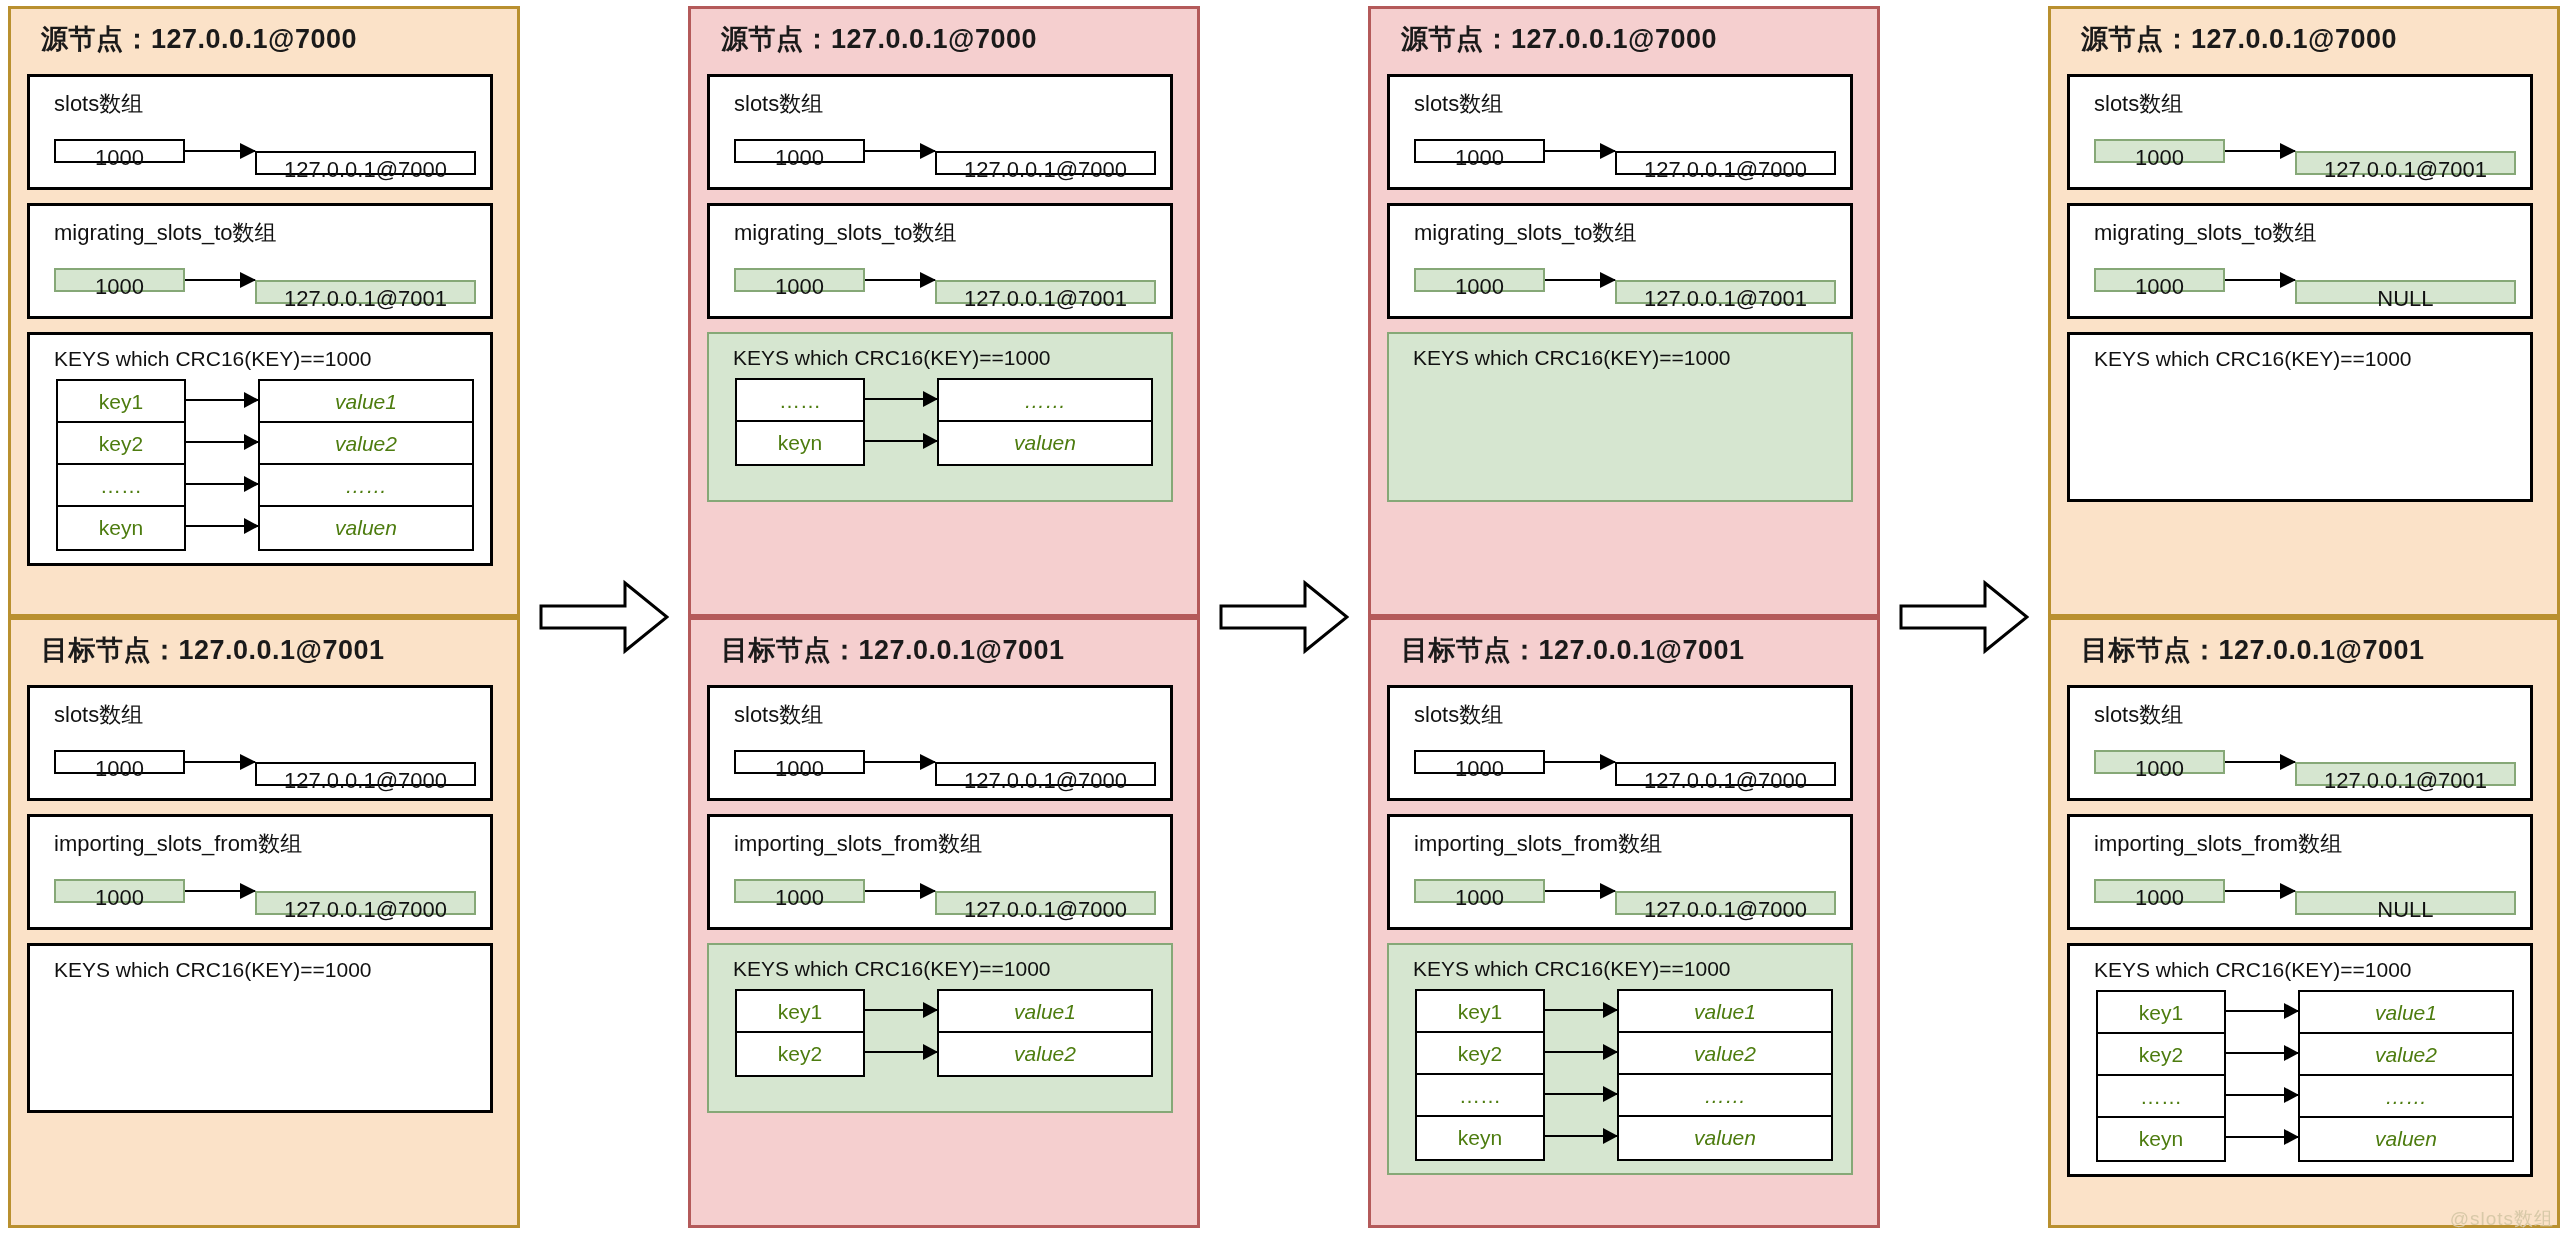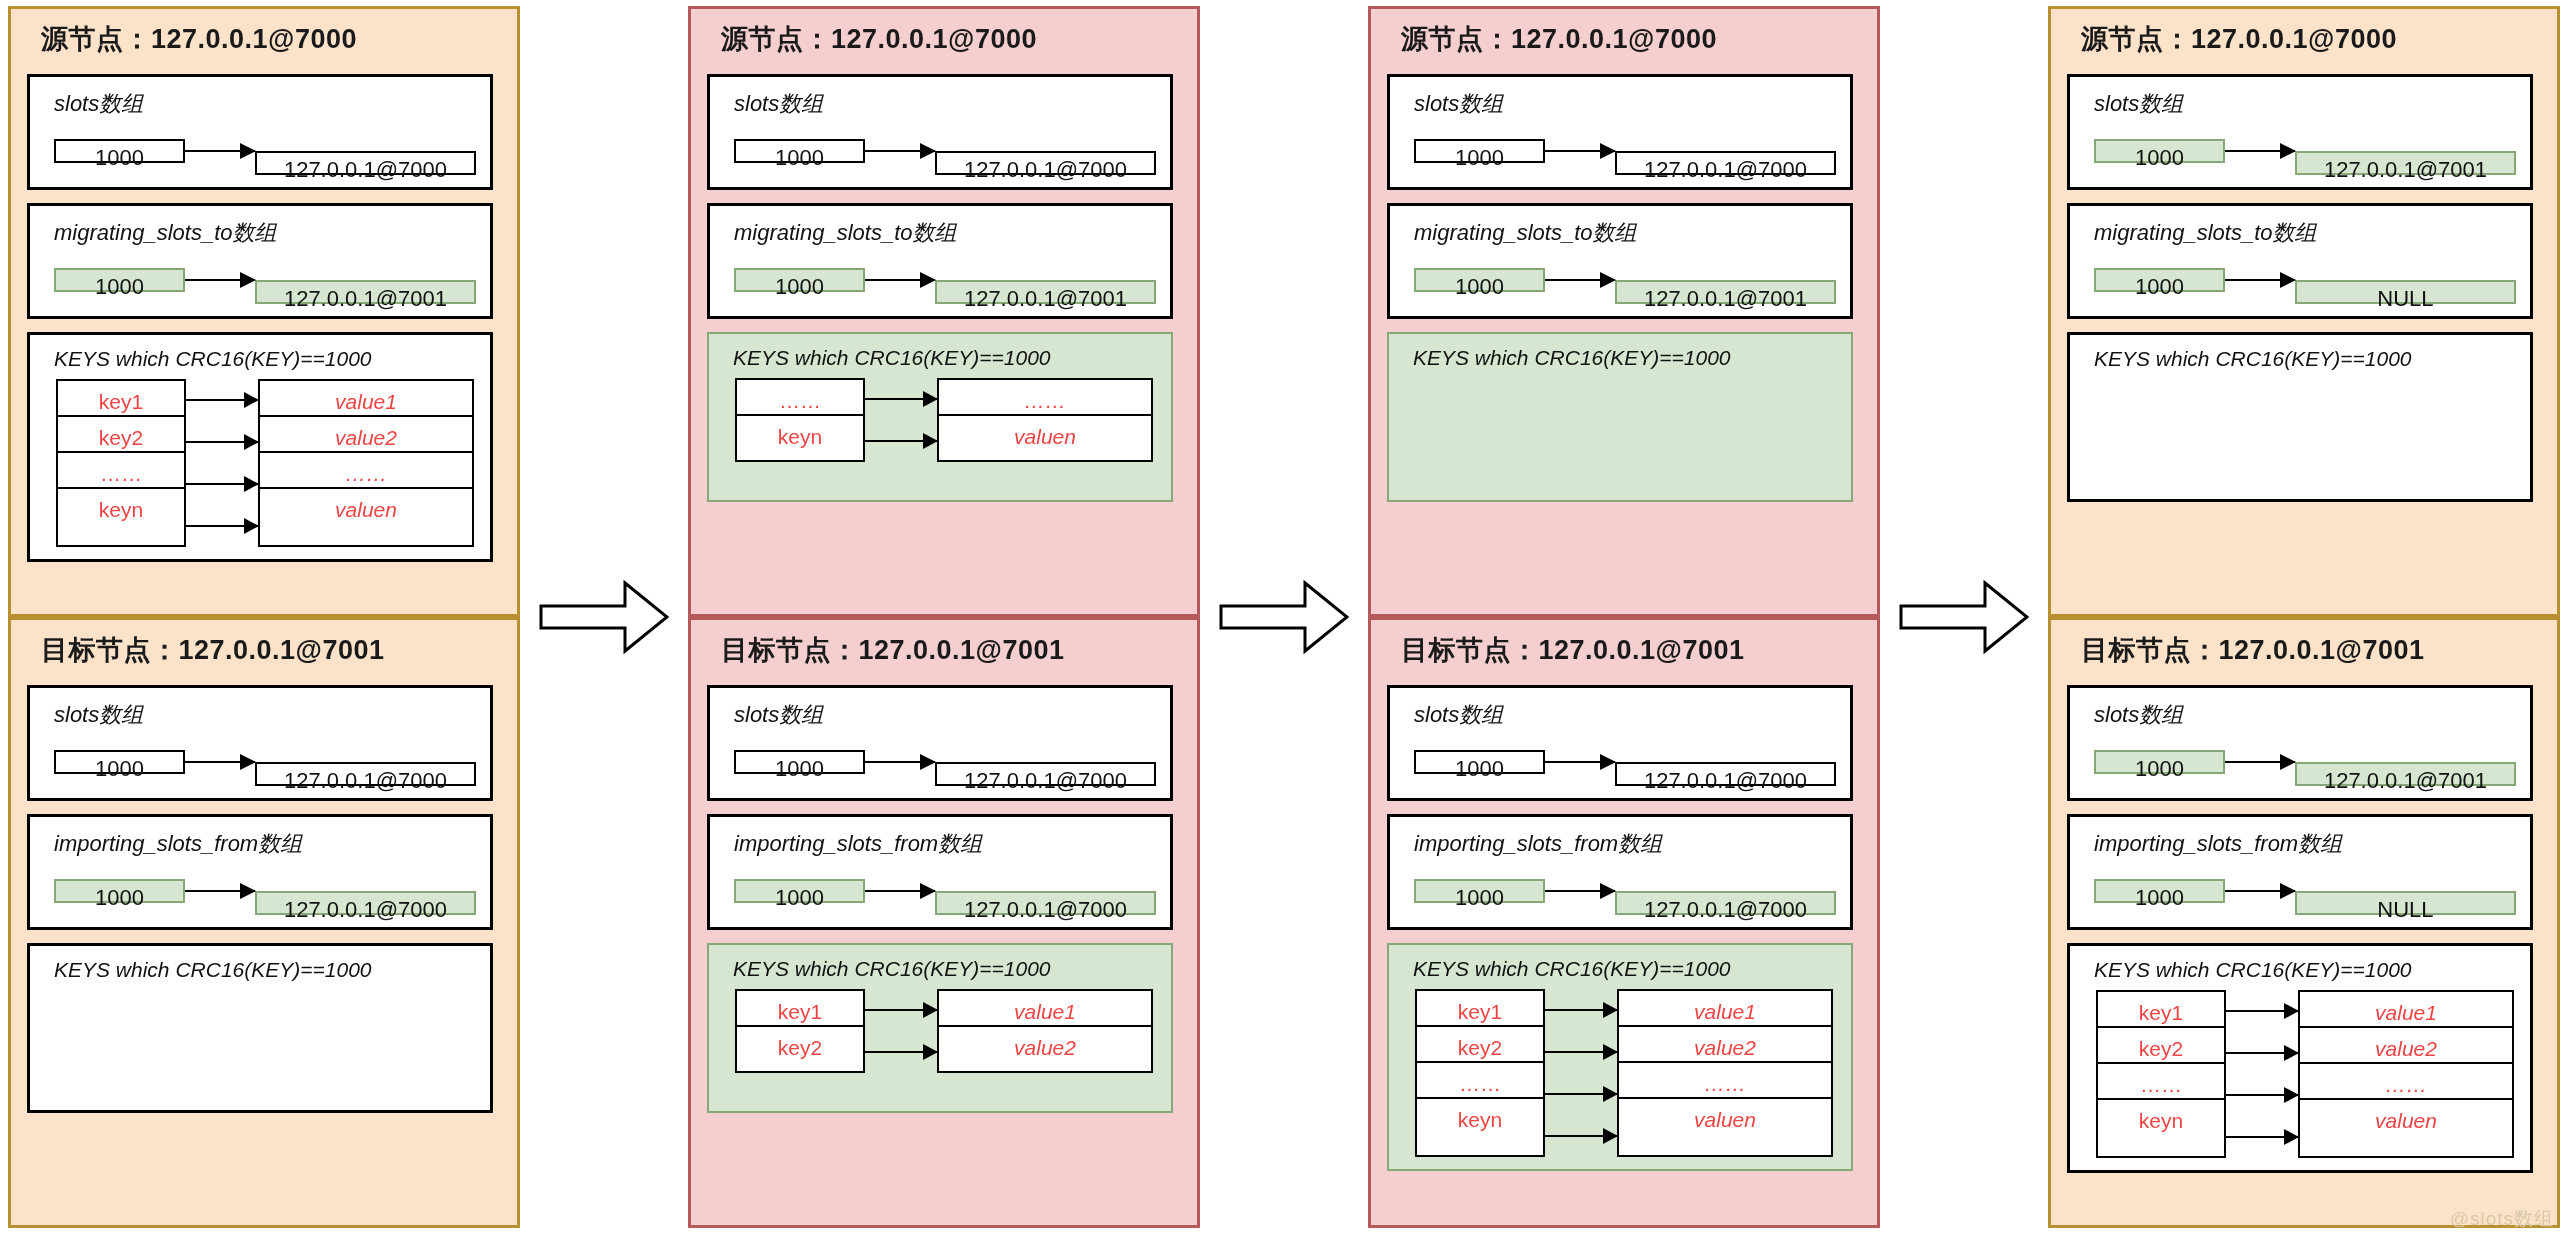--- a/index.html
+++ b/index.html
@@ -63,21 +63,20 @@
   }
   .box.green{
     background:#d6e6d0;
     border:2px solid #86a877;
   }
   .box-label{
     font-size:22px;
     color:#111;
     padding:4px 0 8px 10px;
     white-space:nowrap;
-    font-style:italic;
   }
   .box-label.small{ font-size:21px; }
 
   
   .slotrow{
     display:flex;
     align-items:center;
     padding-left:10px;
   }
   .cell{
@@ -127,25 +126,25 @@
   }
   .kvcol{
     display:flex;
     flex-direction:column;
     border:2px solid #000;
     background:#fff;
   }
   .kvcol.keys{ width:126px; }
   .kvcol.vals{ width:212px;font-style:italic; }
   .kvcell{
-    height:36px;
+    height:42px;
     line-height:42px;
     text-align:center;
     font-size:21px;
-    color:#ef4444;
+    color:#4d7c0f;
     border-bottom:2px solid #000;
     box-sizing:border-box;
     white-space:nowrap;
   }
   .kvcell:last-child{ border-bottom:none; }
   .kvmid{
     display:flex;
     flex-direction:column;
     width:72px;
   }

